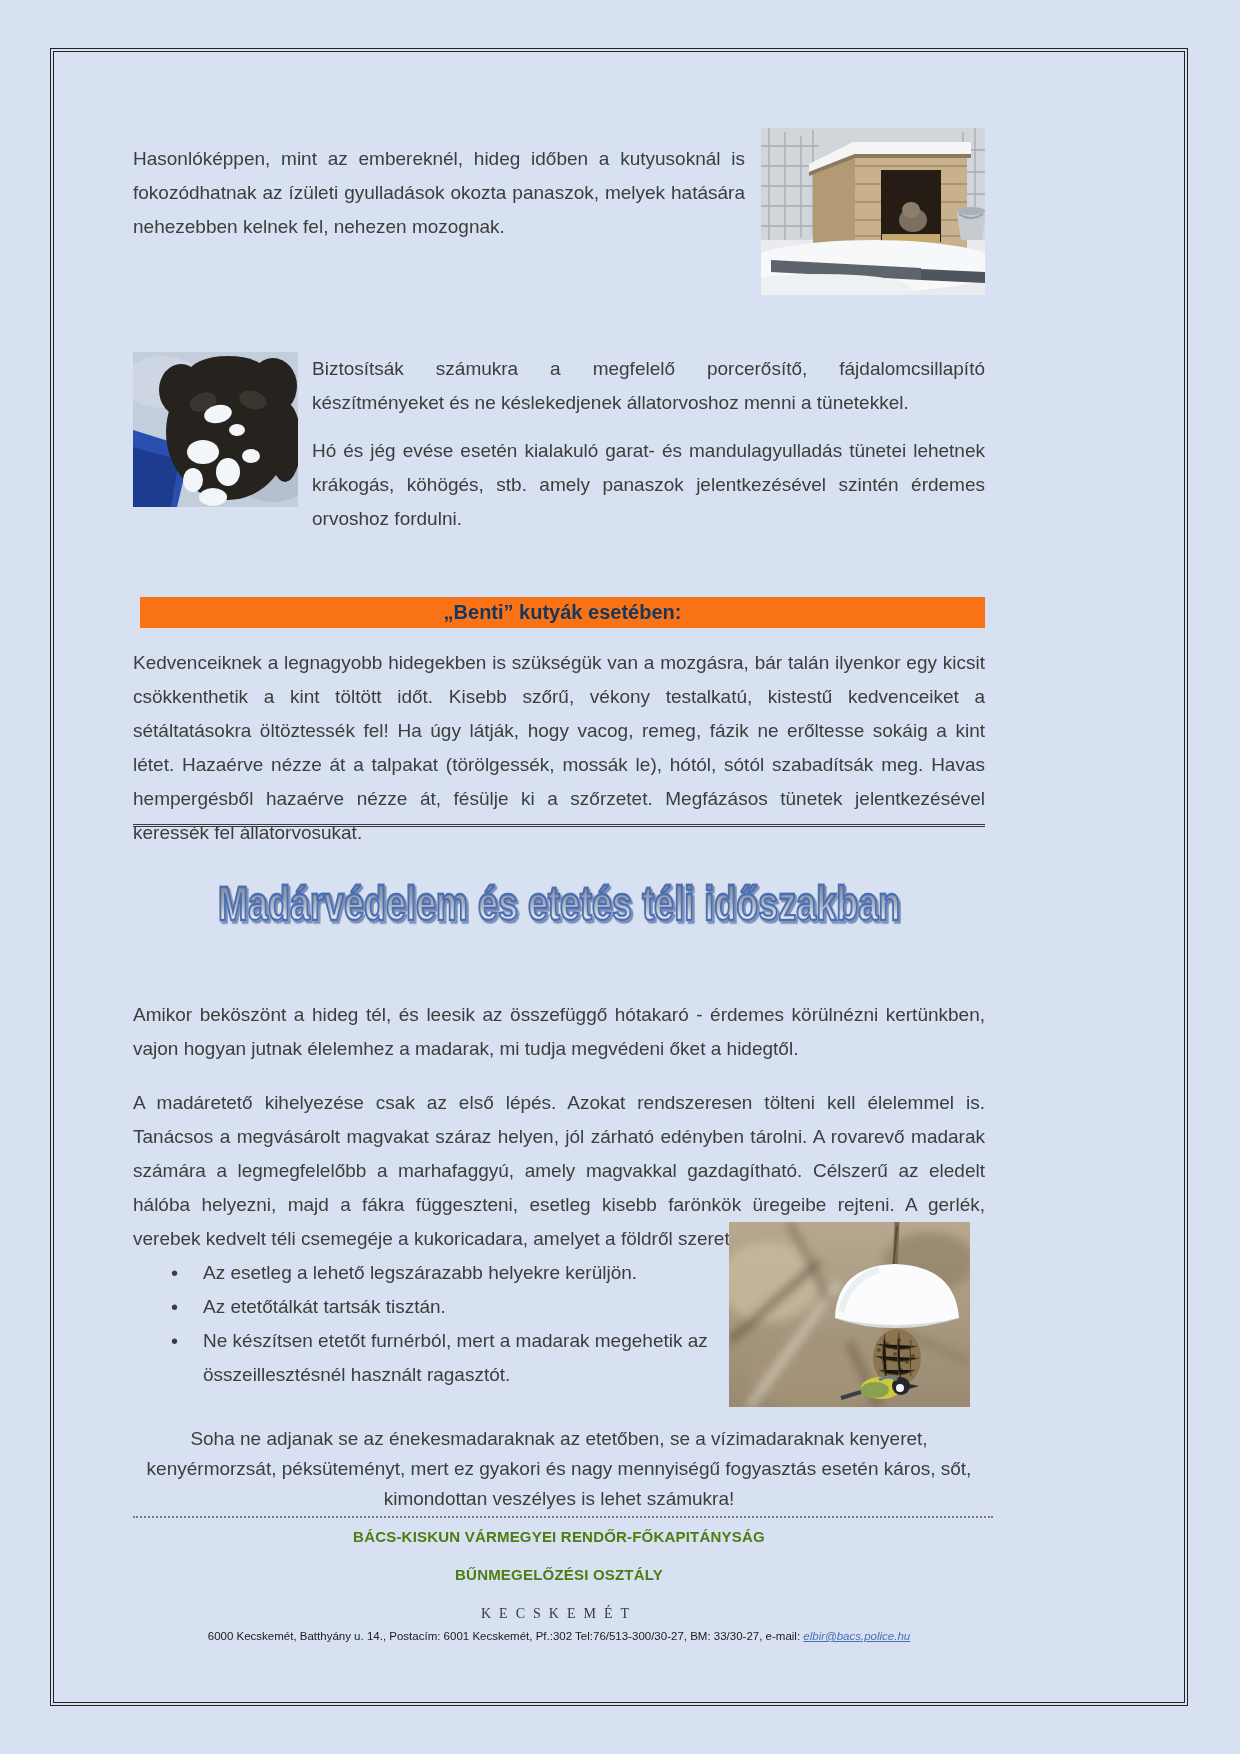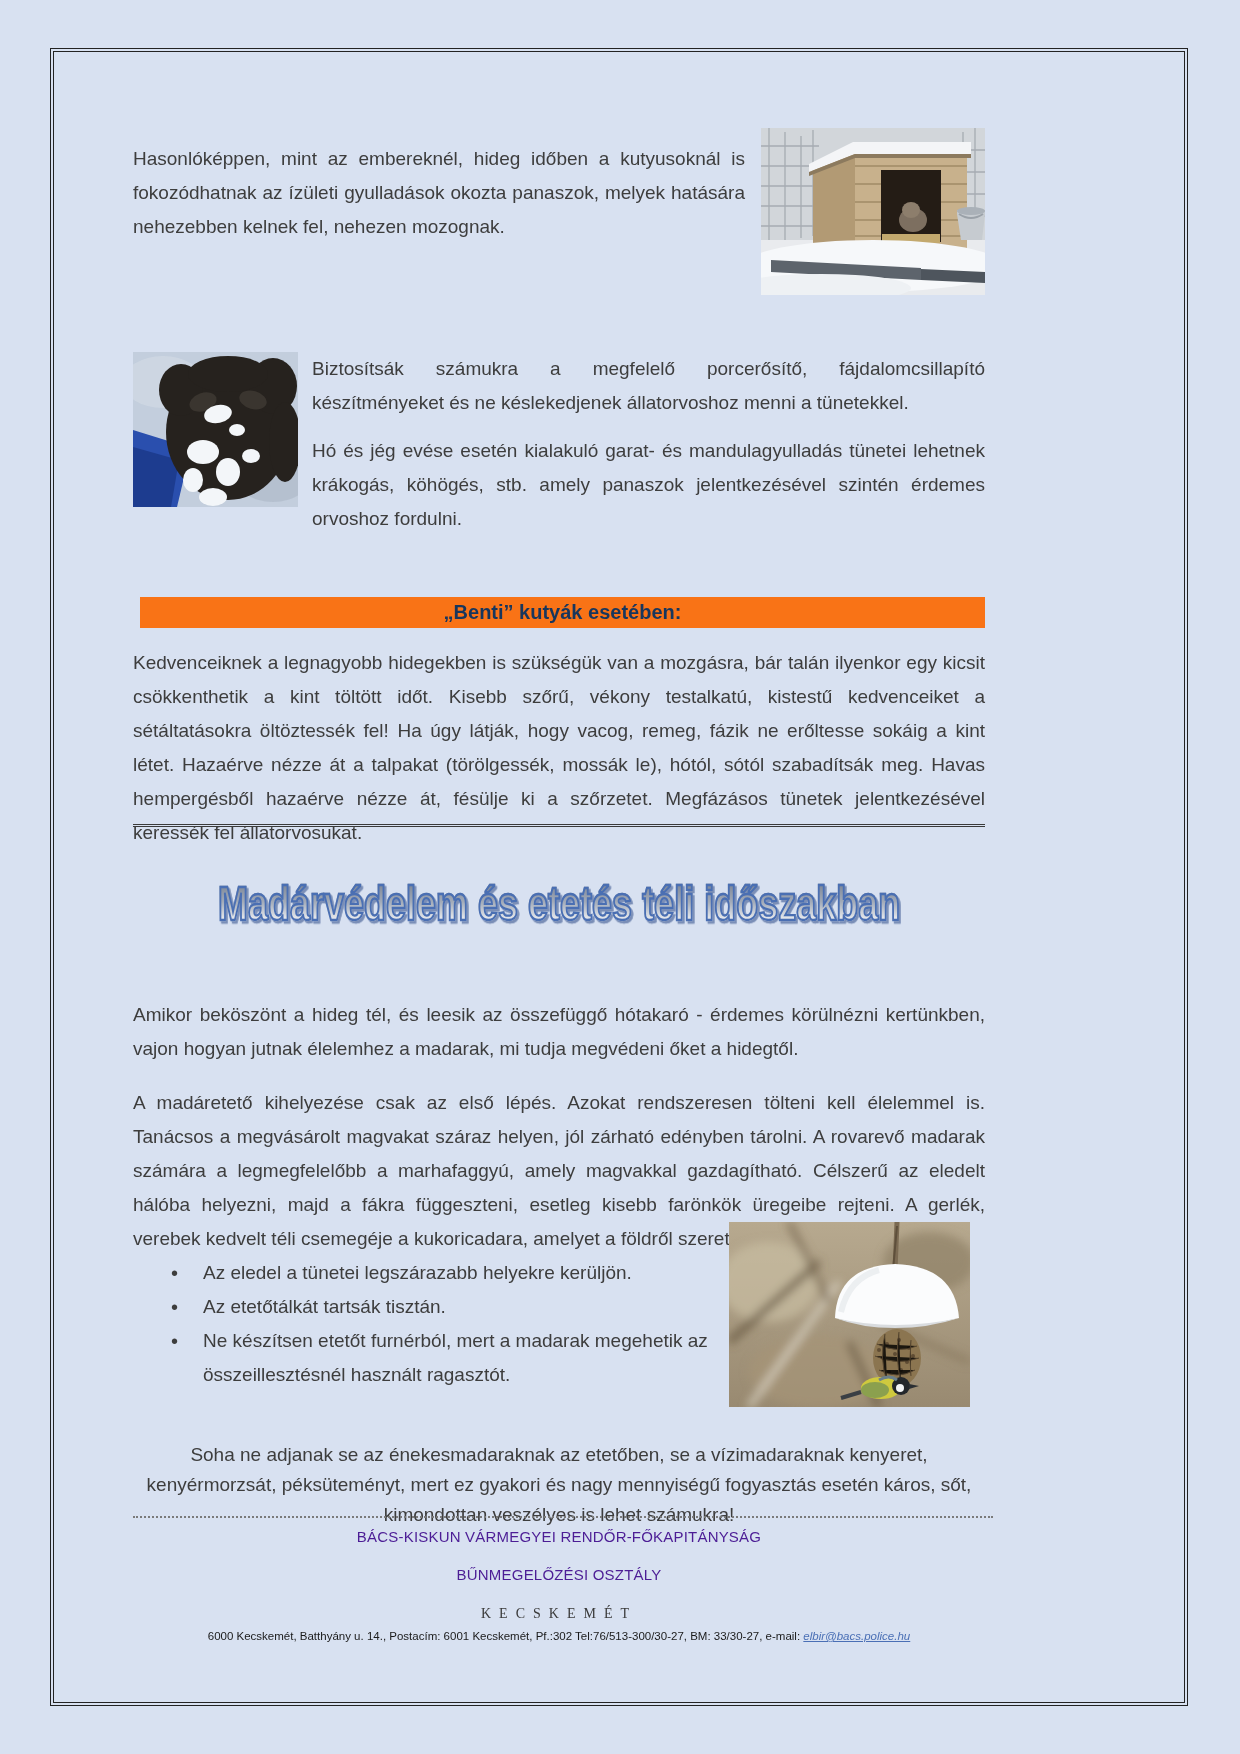--- a/index.html
+++ b/index.html
@@ -67,29 +67,29 @@
     font-size:19px; line-height:34px;
     color:#3d3d3d;
   }
   ul.bullets li::before {
     content:"\2022";
     position:absolute; left:8px; top:0;
     font-size:20px;
   }
   .bird-wrap { float:right; margin-right:15px; }
 
-  .warning { font-size:19px; line-height:30px; text-align:center;margin-top:16px; }
+  .warning { font-size:19px; line-height:30px; text-align:center; }
 
   .dotted-rule {
     position:absolute; left:133px; width:860px; height:0;
     border-top:2px dotted #7a7a7a;
   }
   .f-org, .f-dept {
     position:absolute; left:133px; width:852px;
-    text-align:center; font-weight:normal; font-size:15px; color:#4c1d95;
+    text-align:center; font-weight:bold; font-size:15px; color:#4d7c0f;
     letter-spacing:0.2px;
   }
   .f-city {
     position:absolute; left:133px; width:852px;
     text-align:center;
     font-family:"Liberation Serif","DejaVu Serif",serif;
     font-size:14px; letter-spacing:8px; color:#3a3a3a;
   }
   .f-address {
     position:absolute; left:133px; width:852px;
@@ -248,21 +248,21 @@
         <ellipse cx="146" cy="168" rx="14" ry="8" fill="#8ba04e"></ellipse>
         <circle cx="172" cy="164" r="9" fill="#23272b"></circle>
         <ellipse cx="171" cy="166" rx="4" ry="4" fill="#f2f4f5"></ellipse>
         <polygon points="180,162 190,164 180,167" fill="#2b2f33"></polygon>
         <path d="M132 170 L112 176" stroke="#3a3f44" stroke-width="4"></path>
         <path d="M150 158 Q160 152 168 158" stroke="#6a7f8a" stroke-width="3" fill="none"></path>
       </g>
     </svg>
   </div>
   <ul class="bullets">
-    <li>Az eledel a tünetei legszárazabb helyekre kerüljön.</li>
+    <li>Az esetleg a lehető legszárazabb helyekre kerüljön.</li>
     <li>Az etetőtálkát tartsák tisztán.</li>
     <li>Ne készítsen etetőt furnérból, mert a madarak megehetik az összeillesztésnél használt ragasztót.</li>
   </ul>
 </div>
 
 <div class="abs" style="top:1424px;">
   <p class="warning">Soha ne adjanak se az énekesmadaraknak az etetőben, se a vízimadaraknak kenyeret, kenyérmorzsát, péksüteményt, mert ez gyakori és nagy mennyiségű fogyasztás esetén káros, sőt, kimondottan veszélyes is lehet számukra!</p>
 </div>
 
 <div class="dotted-rule" style="top:1516px;"></div>

